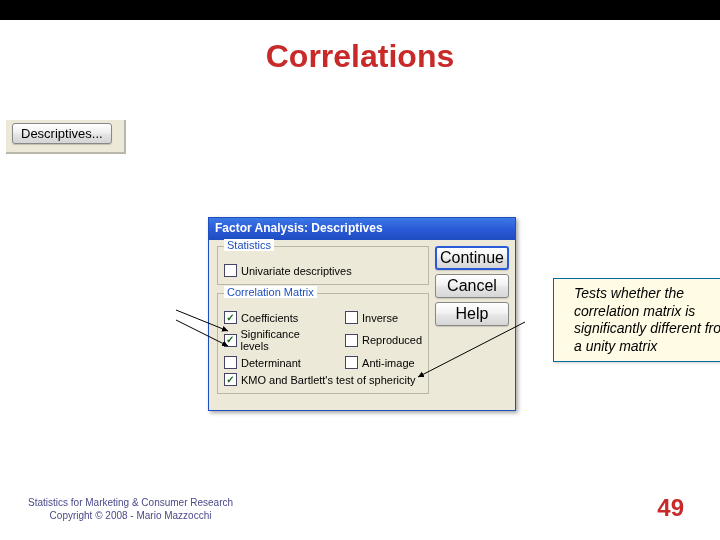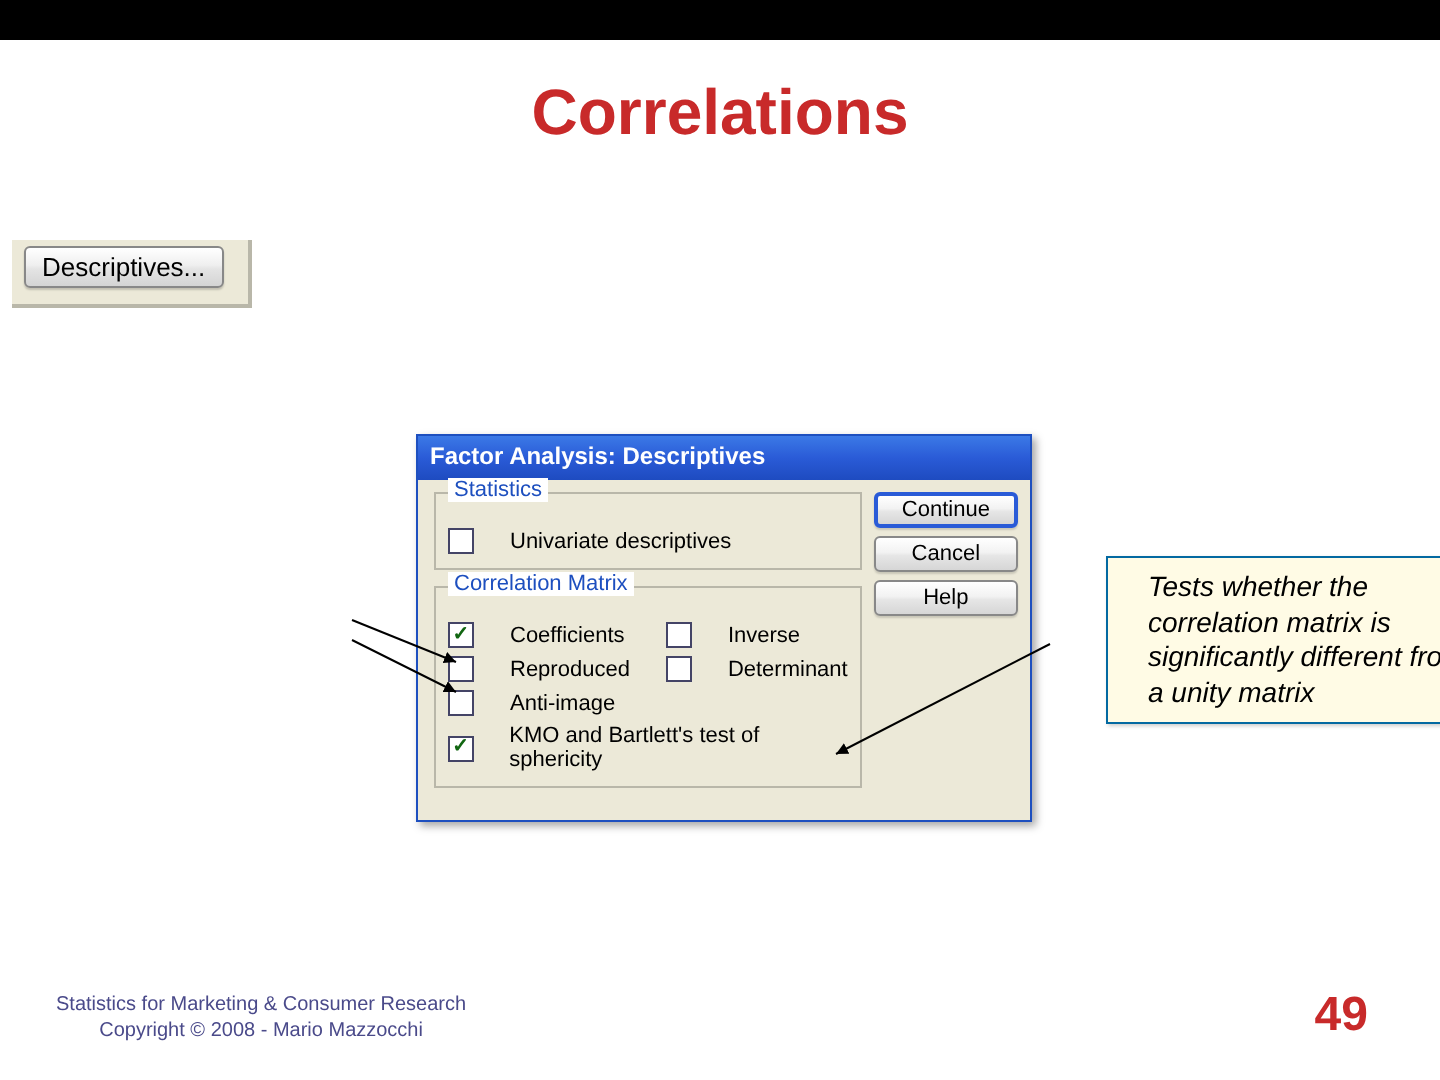--- a/index.html
+++ b/index.html
@@ -129,21 +129,21 @@
     top: -8px;
     left: 6px;
     background: #ffffff;
     padding: 0 3px;
     color: #1d4fbf;
     font-size: 11px;
   }
   .chk-row {
     display: flex;
     align-items: center;
-    gap: 18px;
+    gap: 4px;
     padding: 1px 0;
     color: #000;
   }
   .chk {
     width: 11px;
     height: 11px;
     border: 1px solid #446;
     background: #fff;
     display: inline-flex;
     align-items: center;
@@ -157,21 +157,21 @@
   .chk-grid {
     display: grid;
     grid-template-columns: auto auto;
     column-gap: 18px;
     row-gap: 2px;
   }
   .chk-full { grid-column: 1 / span 2; }
 
   .dlg-btn {
     font-family: Tahoma, Arial, sans-serif;
-    font-size: 11px;
+    font-size: 16px;
     text-align: center;
     padding: 2px 0;
     border: 1px solid #888;
     border-radius: 3px;
     background: linear-gradient(#ffffff, #f2f2f2 45%, #e6e6e6 55%, #d6d6d6);
     box-shadow: 0 1px 1px rgba(0,0,0,0.15);
   }
   .dlg-btn.primary {
     border: 2px solid #2a5bd7;
     padding: 1px 0;
@@ -235,20 +235,24 @@
           <div class="chk-grid">
             <div class="chk-row">
               <span class="chk checked"></span>
               <span>Coefficients</span>
             </div>
             <div class="chk-row">
               <span class="chk"></span>
               <span>Inverse</span>
             </div>
             <div class="chk-row">
+              <span class="chk checked"></span>
+              <span>Significance levels</span>
+            </div>
+            <div class="chk-row">
               <span class="chk"></span>
               <span>Reproduced</span>
             </div>
             <div class="chk-row">
               <span class="chk"></span>
               <span>Determinant</span>
             </div>
             <div class="chk-row">
               <span class="chk"></span>
               <span>Anti-image</span>

